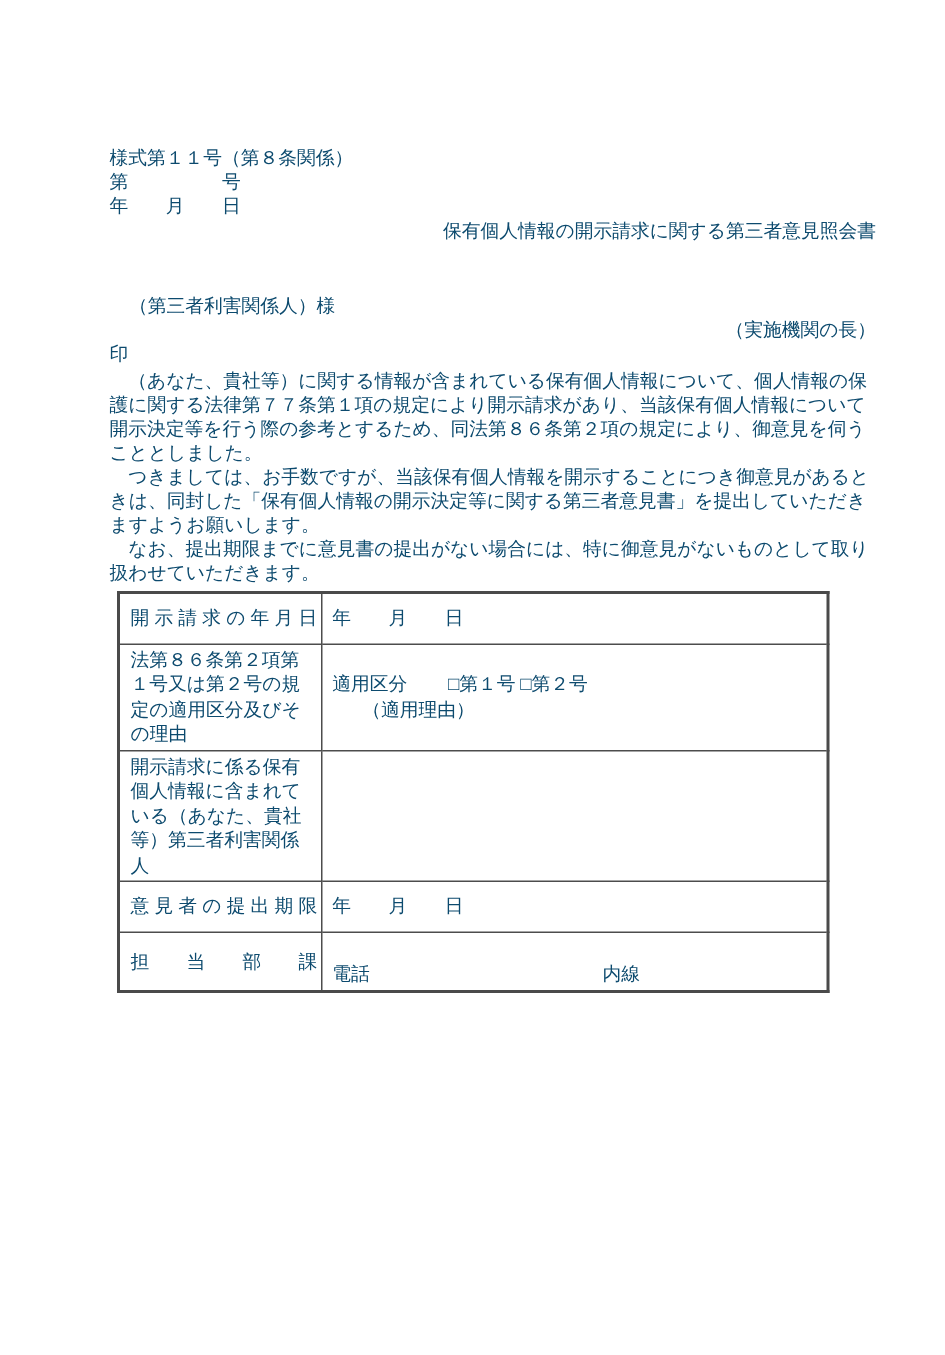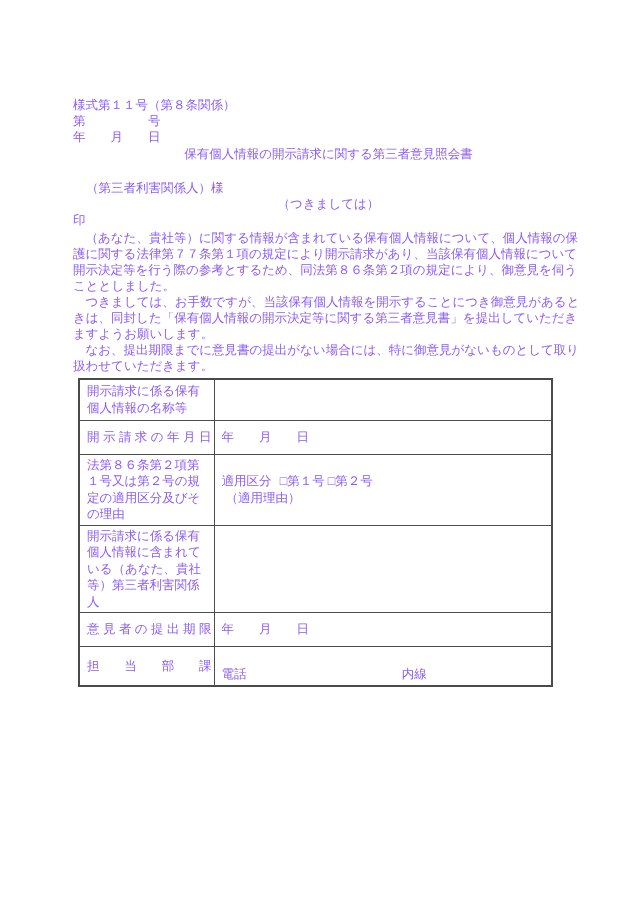--- a/index.html
+++ b/index.html
@@ -6,28 +6,28 @@
   .page {
     position:relative;
     width:630px; height:903px;
     margin:0 auto;
     background:#ffffff;
     box-sizing:border-box;
     padding:97px 46px 0 73px;
     font-family:"Liberation Serif","DejaVu Serif",serif;
     font-size:12.5px;
     line-height:16px;
-    color:#8b5cf6;
+    color:#0c4a6e;
     overflow:hidden;
   }
   .line { height:16px; }
   .r { text-align:left; }
-  .c { text-align:center; }
+  .c { text-align:right; }
   .title { margin-top:1px; height:17px; }
-  .addressee { margin-top:17px; padding-left:13px; }
+  .addressee { margin-top:33px; padding-left:13px; }
   .para { margin:0; text-indent:1em; }
   .para:first-of-type { margin-top:2px; }
 
   table.form {
     border-collapse:collapse;
     margin:4px 0 0 5px;
     width:473px;
     table-layout:fixed;
   }
   table.form { border:2px solid #4a4a4a; }
@@ -40,23 +40,23 @@
     padding:2px 2px 2px 7px;
     box-sizing:border-box;
   }
   col.lblcol { width:135px; }
   col.valcol { width:338px; }
   .just { text-align:justify; text-align-last:justify; padding-right:6px; }
   .wrapl { text-align:left; padding-right:2px; }
   td.val { padding-left:5px; }
   .date-val { padding-left:62px; }
   .r3l1 span { display:inline-block; }
-  .opt1 { margin-left:5px; }
+  .opt1 { margin-left:24px; }
   .opt2 { }
-  .reason { margin-left:4px; }
+  .reason { margin-left:20px; }
   td.dept {
     vertical-align:bottom;
     padding-bottom:3px;
     border-radius:18px;
   }
   .blankline { height:17px; }
   .ext { margin-left:152px; }
   tr.h41 { height:41px; }
   tr.h34 { height:34px; }
   tr.h66 { height:66px; }
@@ -68,38 +68,34 @@
 <body>
 
 <div class="page">
 
   <div class="line">様式第１１号（第８条関係）</div>
   <div class="line r">第　　　　　号</div>
   <div class="line r">年　　月　　日</div>
   <div class="title c">保有個人情報の開示請求に関する第三者意見照会書</div>
 
   <div class="line addressee">（第三者利害関係人）様</div>
-  <div class="line c">（つきましては）</div>
+  <div class="line c">（実施機関の長）</div>
   <div class="line r">印</div>
 
   <p class="para">（あなた、貴社等）に関する情報が含まれている保有個人情報について、個人情報の保護に関する法律第７７条第１項の規定により開示請求があり、当該保有個人情報について開示決定等を行う際の参考とするため、同法第８６条第２項の規定により、御意見を伺うこととしました。</p>
   <p class="para">つきましては、お手数ですが、当該保有個人情報を開示することにつき御意見があるときは、同封した「保有個人情報の開示決定等に関する第三者意見書」を提出していただきますようお願いします。</p>
   <p class="para">なお、提出期限までに意見書の提出がない場合には、特に御意見がないものとして取り扱わせていただきます。</p>
 
   <table class="form">
     <colgroup>
         <col class="lblcol">
         <col class="valcol">
       </colgroup>
 
     <tbody>
-        <tr class="h41">
-      <th class="wrapl">開示請求に係る保有個人情報の名称等</th>
-      <td class="val"></td>
-    </tr>
 
     <tr class="h34">
       <th class="just">開 示 請 求 の 年 月 日</th>
       <td class="val date-val">年　　月　　日</td>
     </tr>
 
     <tr class="h66">
       <th class="wrapl">法第８６条第２項第１号又は第２号の規定の適用区分及びその理由</th>
       <td class="val">
         <div class="r3l1">

